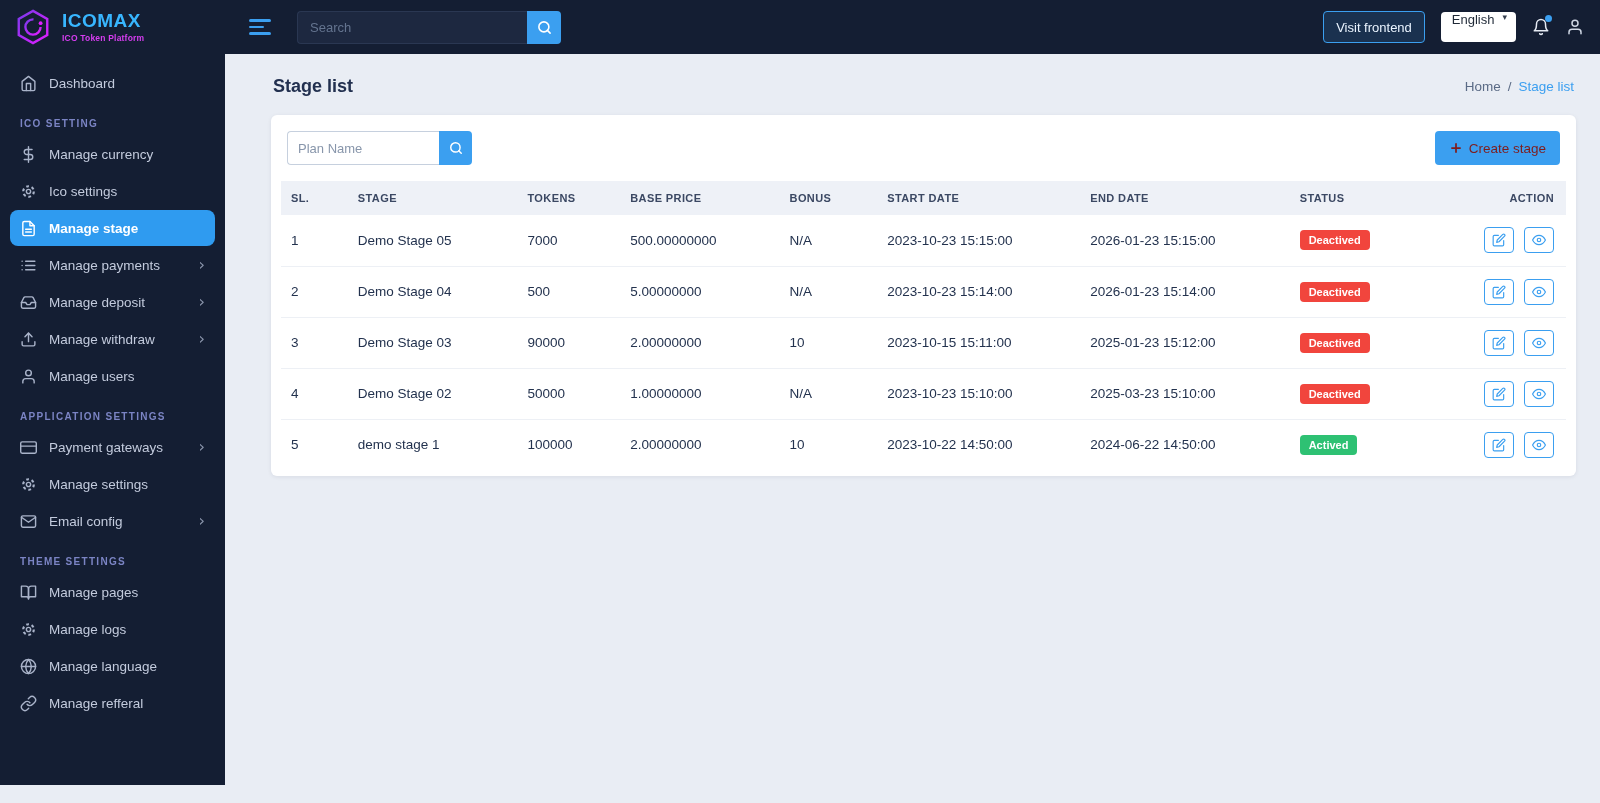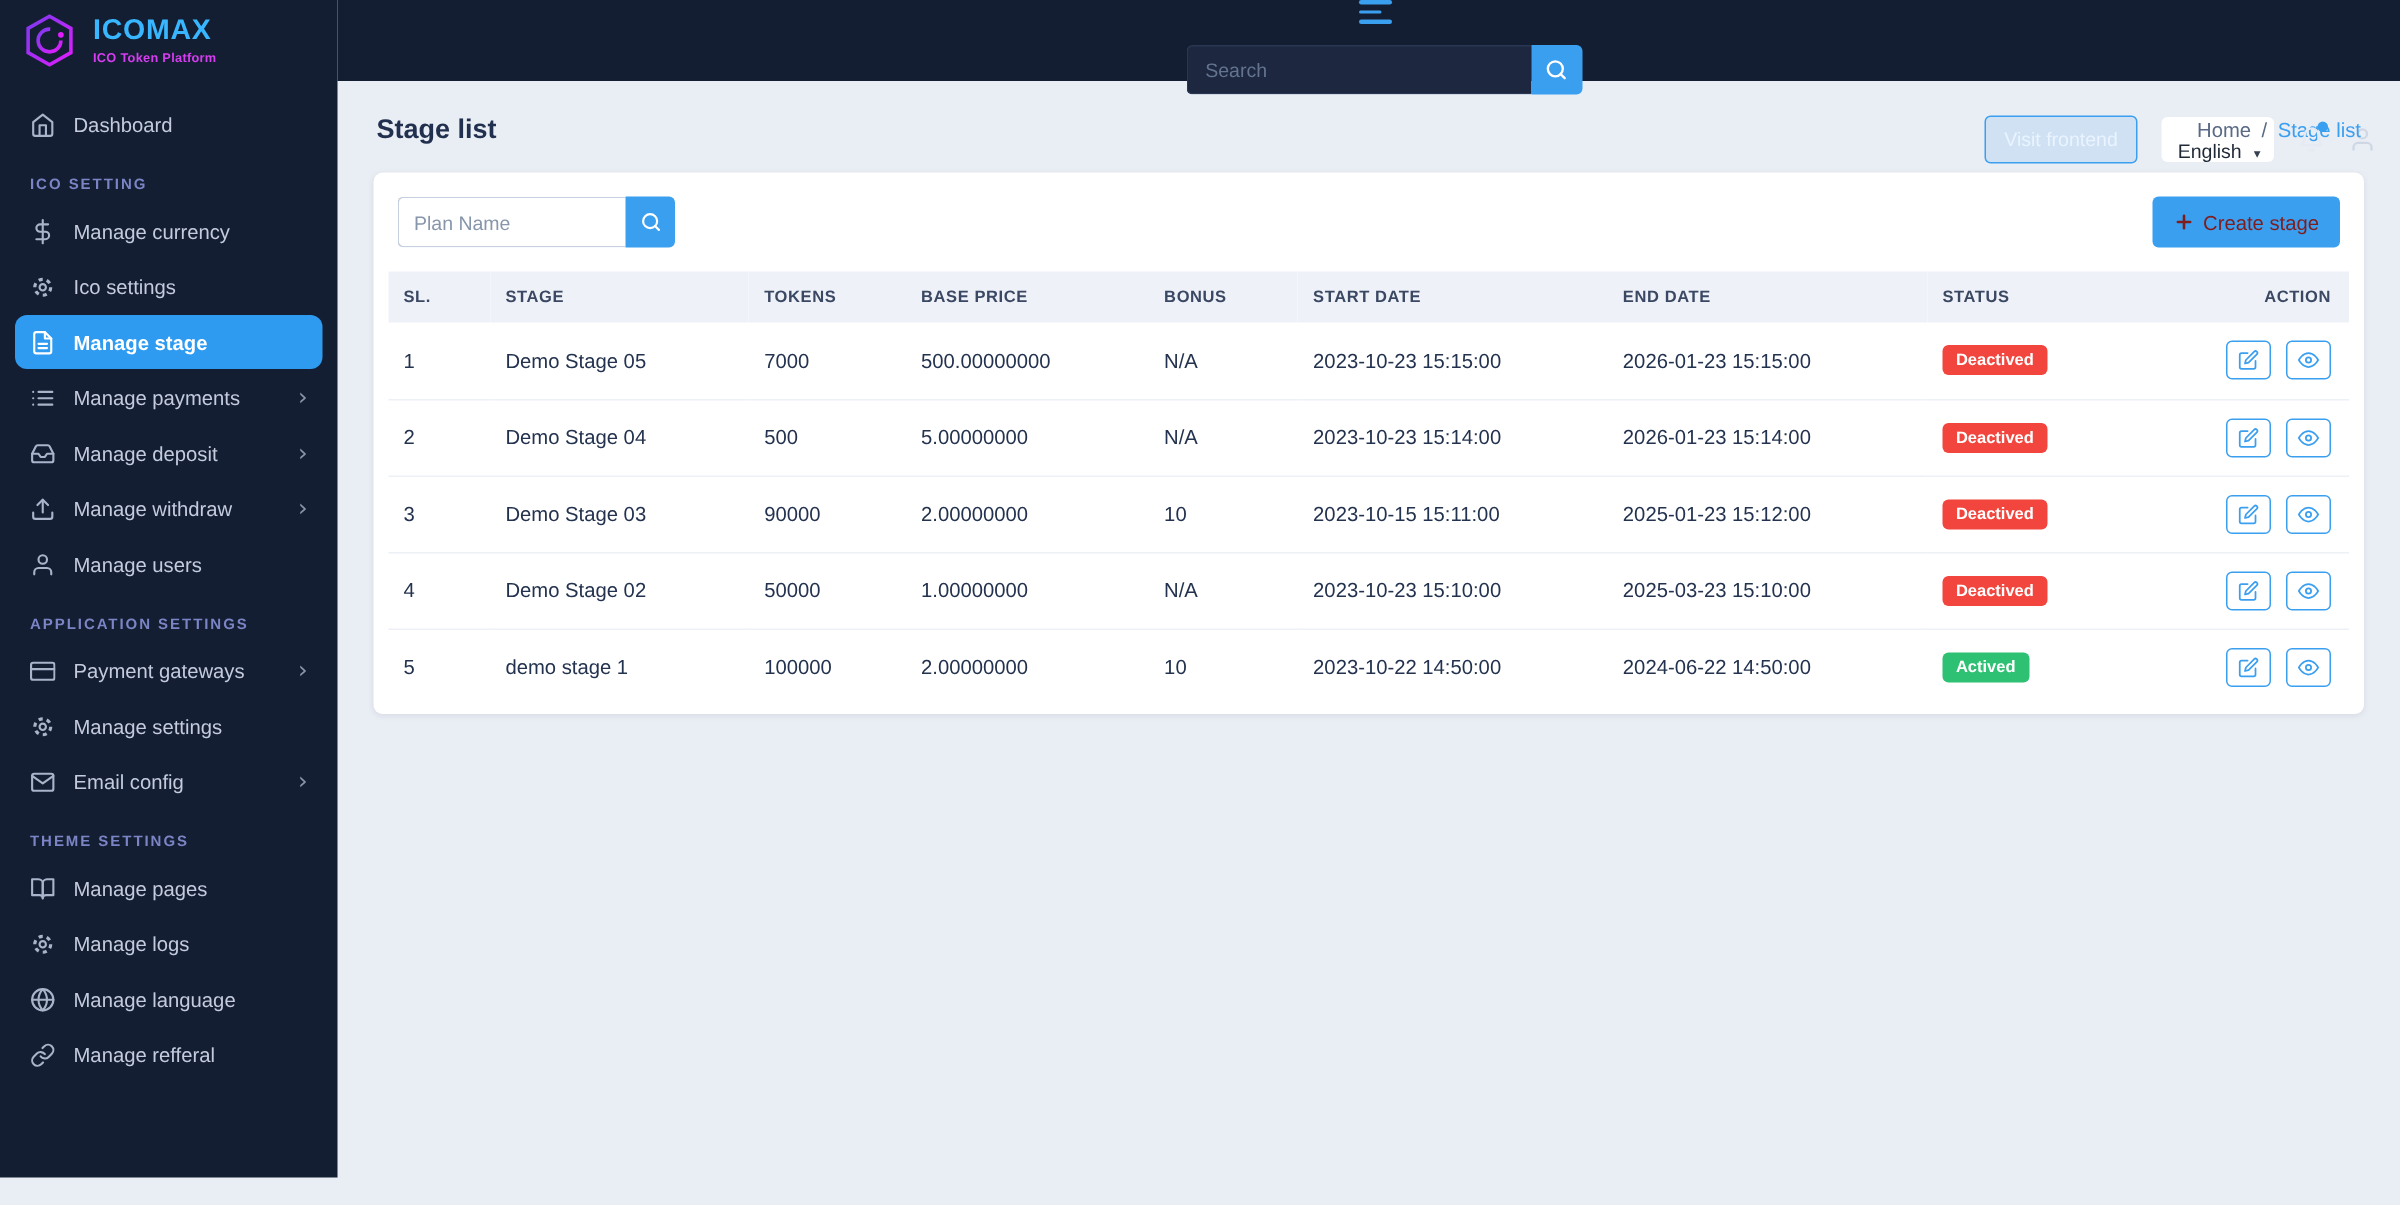--- a/index.html
+++ b/index.html
@@ -17,41 +17,41 @@
   .nav-item { display:flex; align-items:center; gap:12px; height:36px; margin:1px 10px; padding:0 10px; border-radius:8px; font-size:13.5px; cursor:pointer; color:#c3cbdd; }
   .nav-item .nicon { width:17px; height:17px; display:flex; align-items:center; justify-content:center; color:#a9b3c9; font-size:15px; }
   .nav-item svg { width:17px; height:17px; }
   .nav-item.active { background:#2f9bf0; color:#fff; font-weight:bold; }
   .nav-item.active .nicon { color:#fff; }
   .chev { margin-left:auto; color:#8a94ab; font-size:16px; line-height:1; font-family:"DejaVu Sans",sans-serif; }
   .sec-label { padding:16px 20px 6px; font-size:10px; font-weight:bold; letter-spacing:1.3px; color:#7b84c4; text-transform:uppercase; }
 
   
   .right { flex:1; display:flex; flex-direction:column; height:803px; }
-  .topbar { height:54px; min-height:54px; background:#141e33; display:flex; align-items:center; padding:0 16px 0 24px; gap:14px;flex-direction:column; }
+  .topbar { height:54px; min-height:54px; background:#141e33; display:flex; align-items:center; padding:0 16px 0 24px; gap:14px; }
   .hamburger { width:22px; display:flex; flex-direction:column; gap:4px; cursor:pointer; }
   .hamburger span { height:2.5px; border-radius:2px; background:#3b9ff0; }
   .hamburger span:nth-child(2) { width:70%; }
   .top-search { display:flex; margin-left:12px; }
   .top-search input { width:230px; height:33px; background:#1d2840; border:1px solid #2a3752; border-right:none; border-radius:4px 0 0 4px; padding:0 12px; color:#dbe4f3; font-size:13px; outline:none; font-family:inherit; }
   .top-search input::placeholder { color:#64748f; }
   .ts-btn { width:34px; height:33px; background:#3b9ff0; border:none; border-radius:0 4px 4px 0; color:#fff; display:flex; align-items:center; justify-content:center; cursor:pointer; }
   .ts-btn svg { width:15px; height:15px; }
   .top-right { margin-left:auto; display:flex; align-items:center; gap:16px; }
   .visit-btn { height:32px; padding:0 12px; border:1px solid #3b9ff0; background:rgba(59,159,240,.15); color:#eaf4ff; border-radius:4px; font-size:13px; cursor:pointer; font-family:inherit; }
-  .lang-select { height:30px; background:#fff; border-radius:4px; display:flex; align-items:flex-end; gap:8px; padding:0 9px 0 11px; font-size:13px; color:#1f2937; cursor:pointer; }
+  .lang-select { height:30px; background:#fff; border-radius:4px; display:flex; align-items:flex-start; gap:8px; padding:0 9px 0 11px; font-size:13px; color:#1f2937; cursor:pointer; }
   .lang-caret { font-size:9px; color:#374151; font-family:"DejaVu Sans",sans-serif; }
   .bell-wrap { position:relative; color:#e5eaf3; cursor:pointer; display:flex; }
   .bell-wrap svg { width:18px; height:18px; }
   .bell-dot { position:absolute; top:-3px; right:-2px; width:7px; height:7px; background:#3b9ff0; border-radius:50%; }
   .user-btn { color:#cfd7e4; cursor:pointer; display:flex; }
   .user-btn svg { width:18px; height:18px; }
 
   
-  .main { flex:1; display:flex; flex-direction:column; overflow:hidden; }
+  .main { flex:1; display:flex; flex-direction:column; overflow:hidden;margin-left:22px; }
   .page-head { display:flex; justify-content:space-between; align-items:center; padding:22px 26px 14px; }
   .page-title { font-size:18px; font-weight:bold; color:#22304f; }
   .breadcrumb { font-size:13.5px; color:#5a6a85; display:flex; gap:7px; align-items:center; }
   .breadcrumb .current { color:#3b9ff0; }
 
   .card { background:#fff; margin:4px 24px 0; border-radius:6px; box-shadow:0 1px 4px rgba(20,30,51,.08); padding:16px 10px 6px; }
   .card-toolbar { display:flex; justify-content:space-between; align-items:center; padding:0 6px 16px; }
   .filter { display:flex; }
   .filter input { width:152px; height:34px; border:1px solid #c6d0de; border-right:none; border-radius:4px 0 0 4px; padding:0 10px; font-size:13px; color:#8b5cf6; outline:none; font-family:inherit; }
   .filter input::placeholder { color:#8896ab; }

